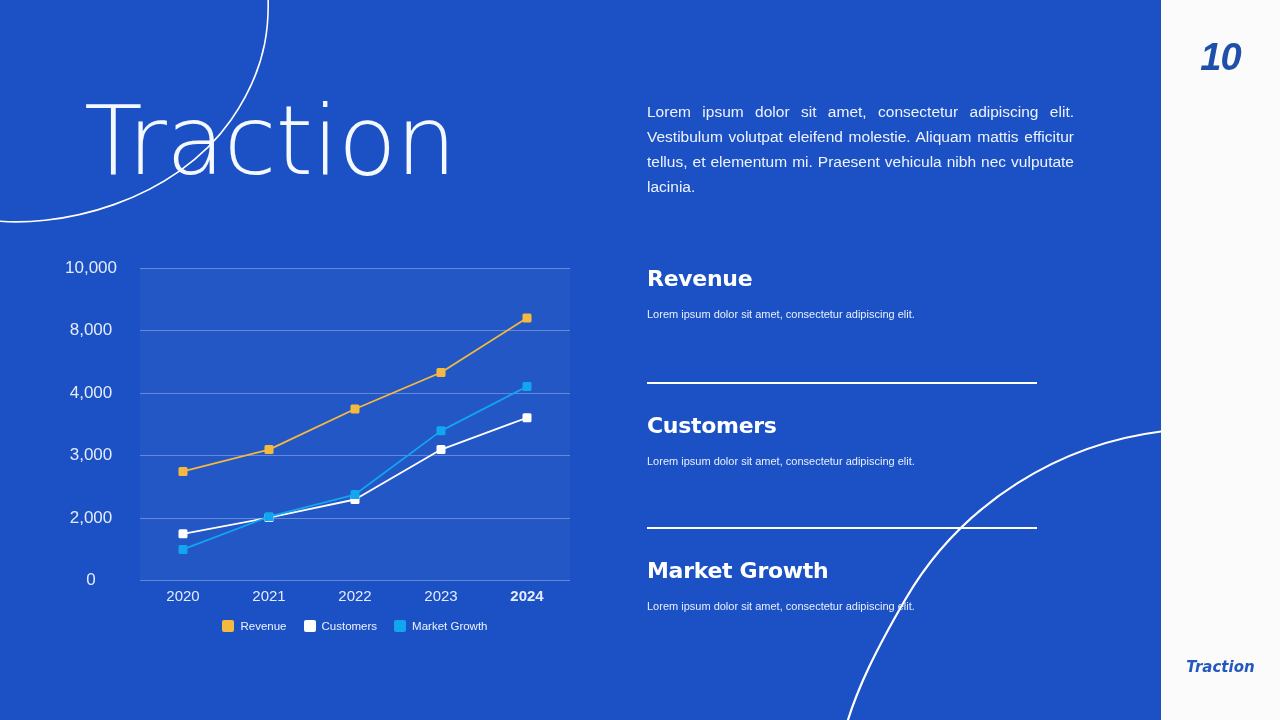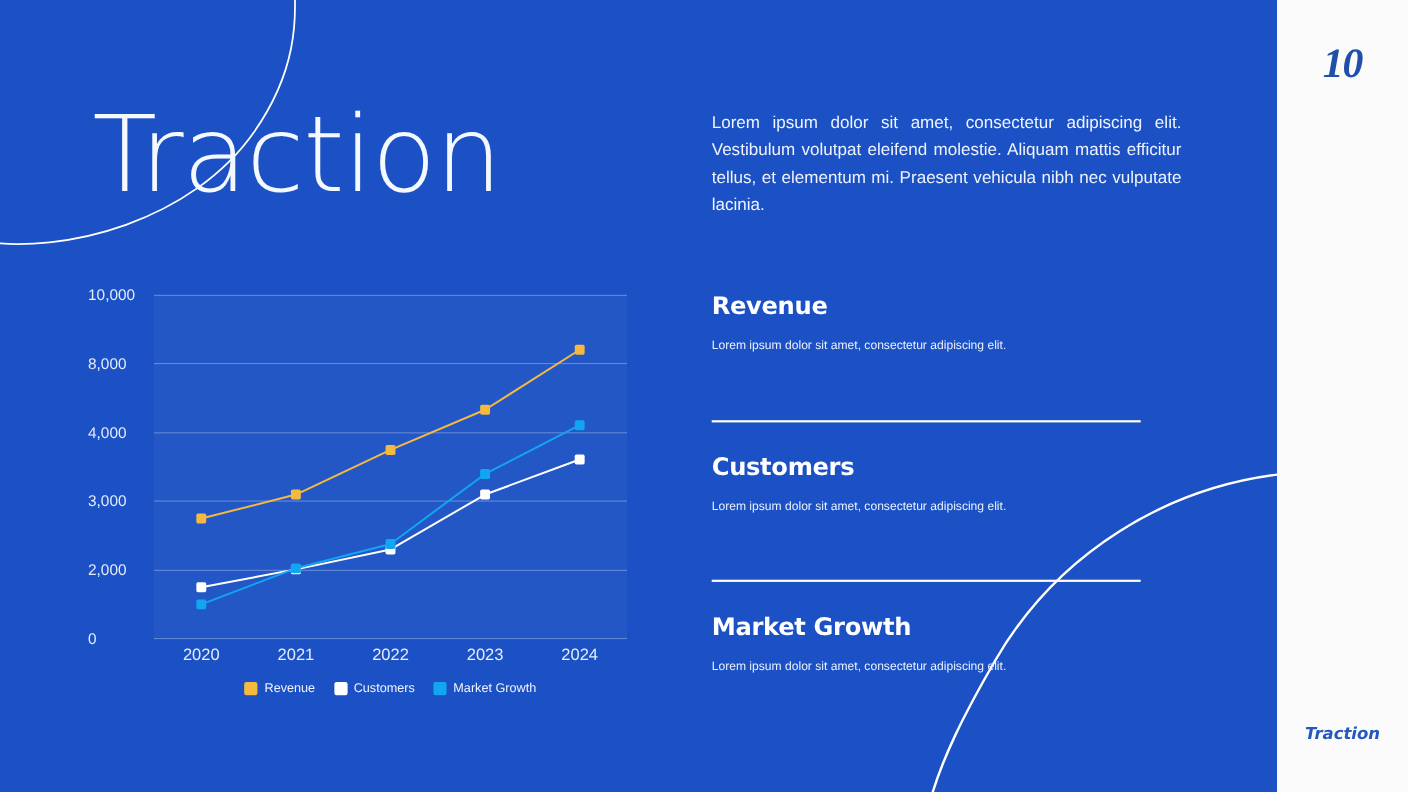--- a/index.html
+++ b/index.html
@@ -40,21 +40,21 @@
     left: 1161px; top: 0;
     width: 119px;
     height: 720px;
     background: #fafbfa;
   }
   .page-number {
     position: absolute;
     left: 0; top: 36px;
     width: 119px;
     text-align: center;
-    font-family: Liberation Serif, serif;
+    font-family: Liberation Sans, sans-serif;
     font-style: italic;
     font-weight: 700;
     font-size: 38px;
     color: #1f4fa8;
     letter-spacing: -1px;
   }
   .side-label {
     position: absolute;
     left: 0; bottom: 44px;
     width: 119px;
@@ -99,24 +99,24 @@
   .chart-plot {
     position: absolute;
     left: 56px;
     top: 13px;
     width: 430px;
     height: 312px;
     background: rgba(255,255,255,0.035);
   }
   .y-label {
     position: absolute;
-    right: 0;
+    right: 16px;
     width: 54px;
-    text-align: left;
-    font-size: 14px;
+    text-align: center;
+    font-size: 17px;
     color: #e4ecfb;
     transform: translateY(-50%);
   }
   .y-axis-col {
     position: absolute;
     left: 0; top: 13px;
     width: 50px;
     height: 312px;
   }
   .gridline {
@@ -248,21 +248,21 @@
           <rect x="124.5" y="244.164" width="9" height="9" rx="1.5" fill="#11a6ef"></rect>
           <rect x="210.5" y="222.012" width="9" height="9" rx="1.5" fill="#11a6ef"></rect>
           <rect x="296.5" y="158.364" width="9" height="9" rx="1.5" fill="#11a6ef"></rect>
           <rect x="382.5" y="114.06" width="9" height="9" rx="1.5" fill="#11a6ef"></rect>
         </svg>
       <div id="x-axis">
           <div class="x-label" style="left: 99px;">2020</div>
           <div class="x-label" style="left: 185px;">2021</div>
           <div class="x-label" style="left: 271px;">2022</div>
           <div class="x-label" style="left: 357px;">2023</div>
-          <div class="x-label" style="left: 443px;">2024</div>
+          <div class="x-label" style="left: 443px; font-weight: bold;">2024</div>
         </div>
       <div class="legend" id="chart-legend">
           <div class="legend-item">
             <span class="legend-swatch" style="background: rgb(245, 185, 63);"></span>
             <span>Revenue</span>
           </div>
           <div class="legend-item">
             <span class="legend-swatch" style="background: rgb(255, 255, 255);"></span>
             <span>Customers</span>
           </div>

